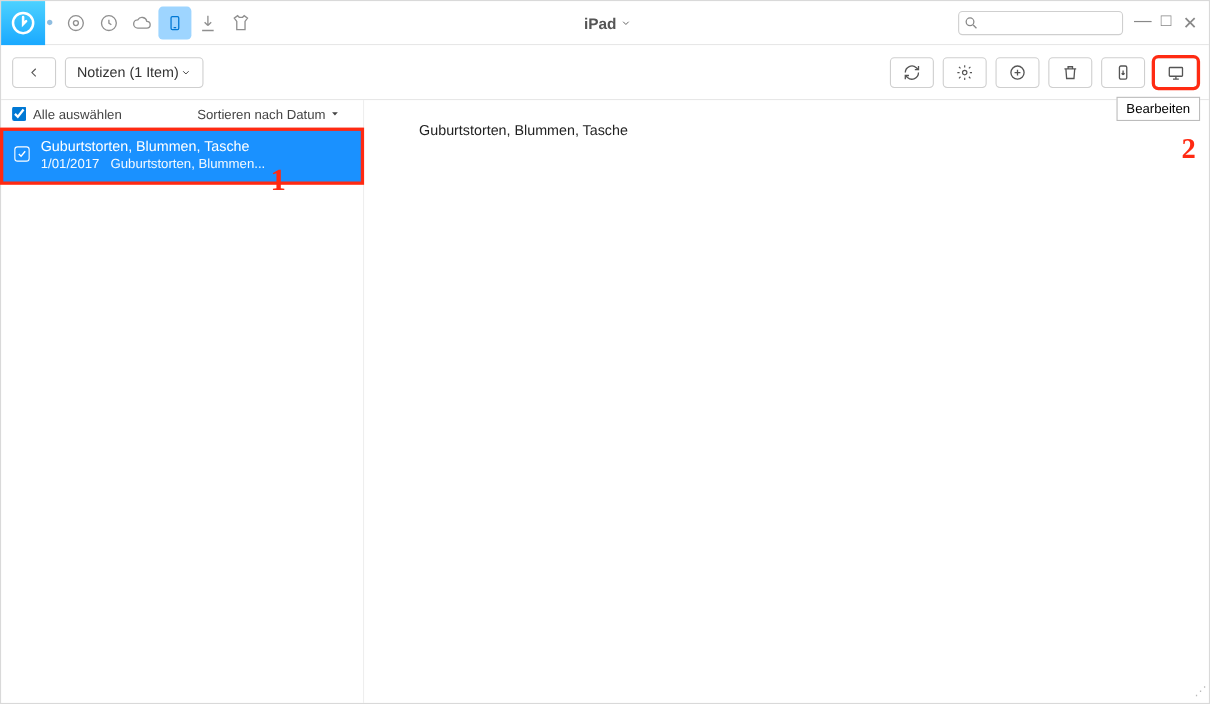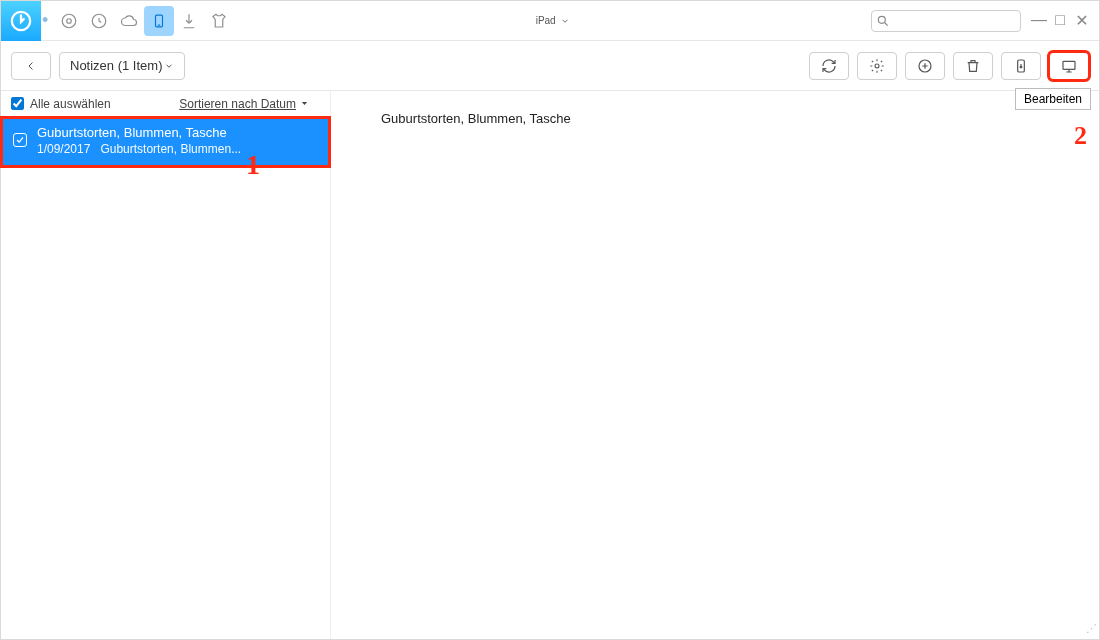--- a/index.html
+++ b/index.html
@@ -5,36 +5,36 @@
   * { box-sizing: border-box; margin: 0; padding: 0; font-family: -apple-system, "Segoe UI", Arial, sans-serif; }
   html,body { width:1100px; height:640px; background:#fff; overflow:hidden; }
   .window { width:1100px; height:640px; border:1px solid #d9d9d9; display:flex; flex-direction:column; }
   
   .topbar { height:40px; border-bottom:1px solid #e7e7e7; display:flex; align-items:center; padding:0 10px; }
   .app-logo { width:40px; height:40px; background:linear-gradient(180deg,#4cd1ff,#1aa9ff); display:flex; align-items:center; justify-content:center; color:#fff; font-weight:700; font-size:22px; margin-left:-10px; margin-right:4px;}
   .logo-dot { font-size:18px;color:#8fbde0;margin-left:-3px;margin-right:6px;}
   .tb-icon { width:30px; height:30px; display:flex; align-items:center; justify-content:center; color:#8f8f8f; border-radius:4px; margin:0 0px;}
   .tb-icon.active { background:#9ed5ff; color:#0078d4; }
   .tb-sep { flex:1; }
-  .device-label { font-size:10px; color:#555; display:flex; align-items:center; gap:4px;}
+  .device-label { font-size:14px; color:#555; display:flex; align-items:center; gap:4px;font-weight:bold;}
   .search { width:150px; height:22px; border:1px solid #cfcfcf; border-radius:4px; display:flex; align-items:center; padding:0 4px; margin-left:auto; margin-right:10px;}
   .search svg{color:#888;}
   .winctrl { display:flex; gap:8px; color:#888; }
   .winctrl div{width:14px;text-align:center;}
   
   .subbar { height:50px; border-bottom:1px solid #e7e7e7; display:flex; align-items:center; padding:0 10px; }
   .backbtn { width:40px; height:28px; border:1px solid #cfcfcf; border-radius:4px; display:flex; align-items:center; justify-content:center; margin-right:8px; color:#555;}
   .crumb { height:28px; border:1px solid #cfcfcf; border-radius:4px; display:flex; align-items:center; padding:0 10px; font-size:13px; color:#333; gap:2px;}
   .actions { margin-left:auto; display:flex; gap:8px; position:relative;}
   .abtn { width:40px; height:28px; border:1px solid #cfcfcf; border-radius:4px; display:flex; align-items:center; justify-content:center; color:#555;}
   .abtn.highlight { outline:3px solid #ff2a12; outline-offset:-1px;}
   .tooltip { position:absolute; top:36px; right:-2px; background:#fff; border:1px solid #bcbcbc; font-size:12px; padding:3px 8px; white-space:nowrap;text-align:right;}
   
   .filterbar { height:26px; border-bottom:1px solid #eee; display:flex; align-items:center; padding:0 10px; font-size:12px; color:#444;}
-  .filterbar .sort { margin-left:auto; display:flex; align-items:center; gap:4px; padding-right:12px;text-decoration:underline;}
+  .filterbar .sort { margin-left:auto; display:flex; align-items:center; gap:4px; padding-right:12px;}
   .filterbar input[type=checkbox]{ accent-color:#0078d4; margin-right:6px;}
   
   .content { flex:1; display:flex; }
   .sidebar { width:330px; border-right:1px solid #eee; position:relative;}
   .note-item { background:#1a91ff; color:#fff; padding:8px 12px 8px 36px; outline:3px solid #ff2a12; outline-offset:-2px; position:relative; height:50px;}
   .note-item .chk { position:absolute; left:12px; top:16px; width:14px; height:14px; border:1.5px solid #fff; border-radius:3px; display:flex; align-items:center; justify-content:center;}
   .note-item .title { font-size:13px; white-space:nowrap; overflow:hidden; text-overflow:ellipsis;}
   .note-item .meta { font-size:12px; opacity:.95; white-space:nowrap; overflow:hidden; text-overflow:ellipsis; margin-top:2px;}
   .callout1 { position:absolute; left:245px; top:58px; color:#ff2a12; font-size:28px; font-weight:600; font-family:Georgia,serif;}
   .callout2 { position:absolute; right:12px; top:80px; color:#ff2a12; font-size:26px; font-weight:600; font-family:Georgia,serif;}
@@ -179,21 +179,21 @@
   <div class="content" style="margin-top:-26px;">
     <div class="sidebar" style="padding-top:26px;">
       <div class="note-item">
         <div class="chk">
           <svg width="10" height="10" viewBox="0 0 24 24" fill="none" stroke="#fff" stroke-width="3">
               <path d="M5 12l5 5 9-11"></path>
             </svg>
         </div>
         <div class="title">Guburtstorten, Blummen, Tasche</div>
         <div class="meta">
-          <span>1/09/2017</span>&nbsp;&nbsp;&nbsp;<span>Guburtstorten, Blummen...</span>
+          <span>1/01/2017</span>&nbsp;&nbsp;&nbsp;<span>Guburtstorten, Blummen...</span>
         </div>
       </div>
       <div class="callout1">1</div>
     </div>
     <div class="main">
       <div>Guburtstorten, Blummen, Tasche</div>
       <div class="resize-grip">⋰</div>
     </div>
   </div>
 

